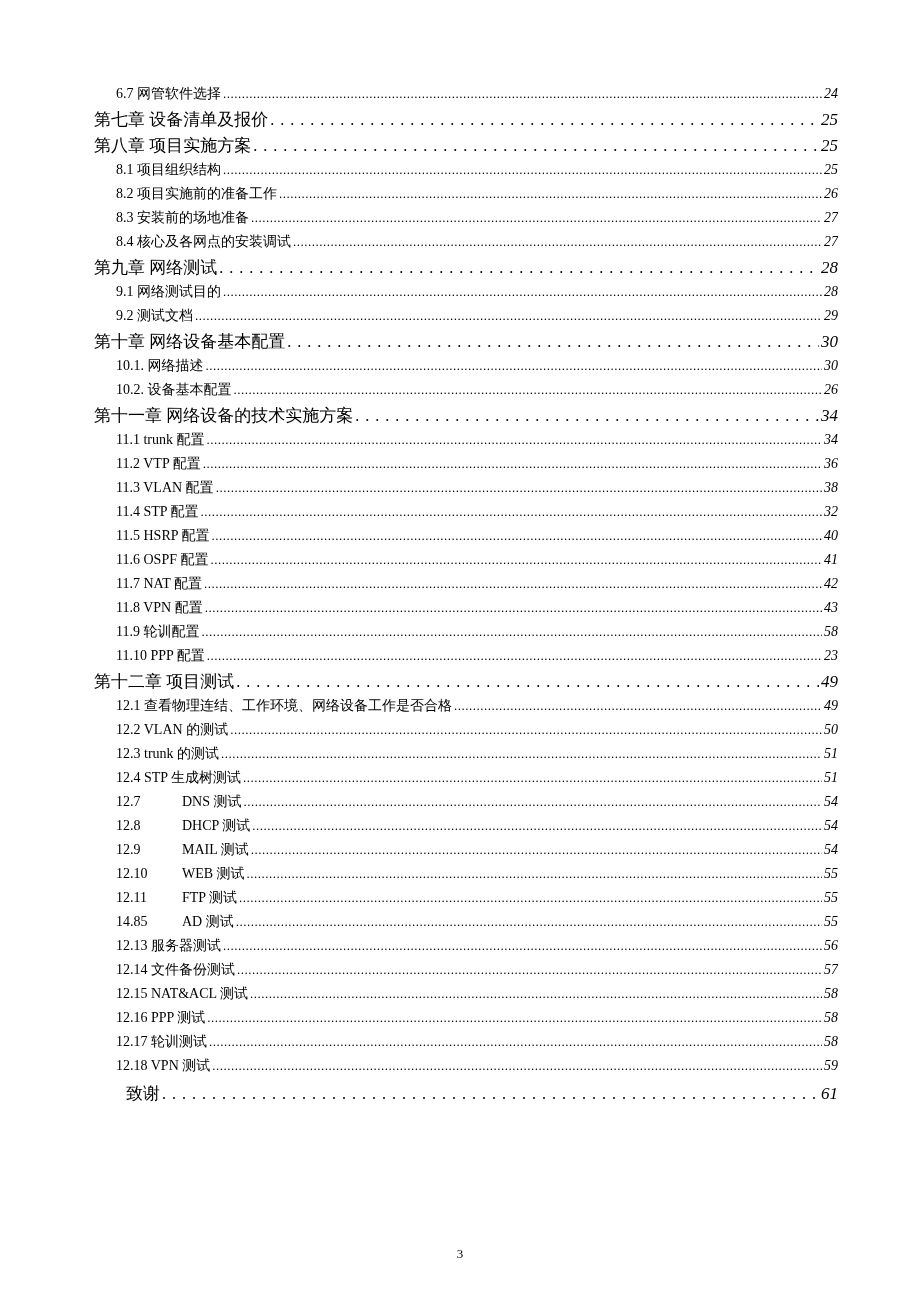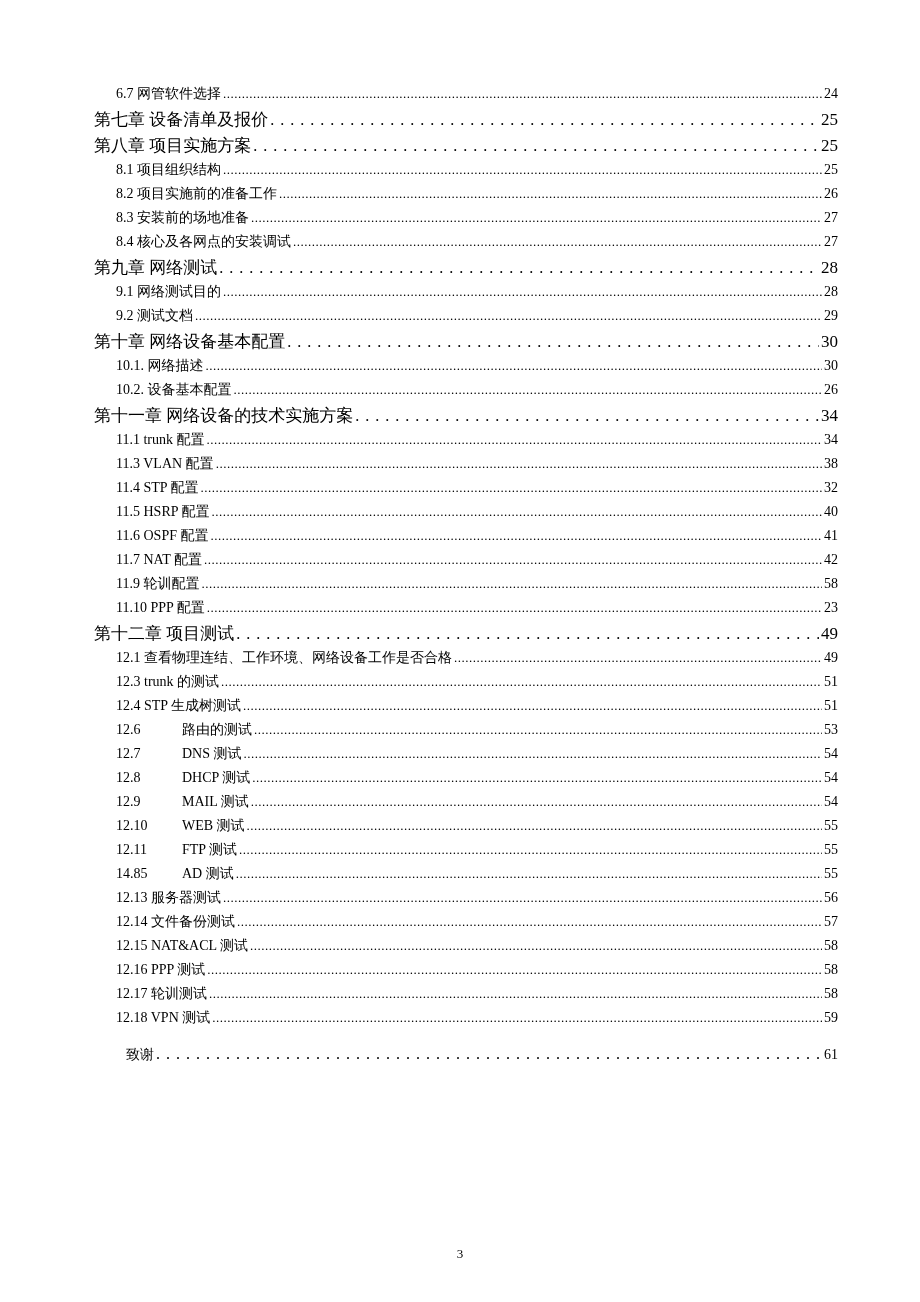--- a/index.html
+++ b/index.html
@@ -28,20 +28,21 @@
   }
   .toc-leader {
     flex: 1 1 auto;
     overflow: hidden;
     position: relative;
     margin: 0 2px;
   }
   .toc-page {
     flex: 0 0 auto;
     text-align: right;
+    font-style: italic;
   }
   .lvl1 {
     font-size: 17px;
     margin-left: 12px;
     line-height: 24px;
     margin-top: 2px;
   }
   .lvl1 .toc-leader::after {
     content: ". . . . . . . . . . . . . . . . . . . . . . . . . . . . . . . . . . . . . . . . . . . . . . . . . . . . . . . . . . . . . . . . . . . . . . . . . . . . . . . . . . . . . . . . . . . . . . . . . . . . . . . . . . . . . . . . . . . . . . . . . . . . . . . . . . . . . . . . . . . . . . . . . . . . . . . . . . . . . . . . . . . . . . . . . . . . ";
     letter-spacing: 1px;
@@ -53,24 +54,24 @@
     margin-left: 34px;
     line-height: 24px;
   }
   .lvl2 .toc-leader::after {
     content: "........................................................................................................................................................................................................................................................................................................................................................................................";
     letter-spacing: 0.5px;
     font-size: 13px;
   }
   .lvl2 .toc-page { font-size: 14px; }
   .ack {
-    font-size: 14px;
+    font-size: 17px;
     margin-left: 44px;
     line-height: 24px;
-    margin-top: 12px;
+    margin-top: 4px;
   }
   .ack .toc-leader::after {
     content: ". . . . . . . . . . . . . . . . . . . . . . . . . . . . . . . . . . . . . . . . . . . . . . . . . . . . . . . . . . . . . . . . . . . . . . . . . . . . . . . . . . . . . . . . . . . . . . . . . . . . . . . . . . . . . . . . . . . . . . . . . . . . . . . . . . . . . . . . . . . . . . . . . . . . . . . . . . . . . . . . . . . . . . . . . . . . ";
     letter-spacing: 1px;
     font-size: 16px;
   }
   .pad-num {
     display: inline-block;
     min-width: 66px;
   }
@@ -158,20 +159,25 @@
         <span class="toc-label">第十一章 网络设备的技术实施方案</span>
         <span class="toc-leader"></span>
         <span class="toc-page">34</span>
       </div>
       <div class="toc-line lvl2">
         <span class="toc-label">11.1 trunk 配置</span>
         <span class="toc-leader"></span>
         <span class="toc-page">34</span>
       </div>
       <div class="toc-line lvl2">
+        <span class="toc-label">11.2 VTP 配置</span>
+        <span class="toc-leader"></span>
+        <span class="toc-page">36</span>
+      </div>
+      <div class="toc-line lvl2">
         <span class="toc-label">11.3 VLAN 配置</span>
         <span class="toc-leader"></span>
         <span class="toc-page">38</span>
       </div>
       <div class="toc-line lvl2">
         <span class="toc-label">11.4 STP 配置</span>
         <span class="toc-leader"></span>
         <span class="toc-page">32</span>
       </div>
       <div class="toc-line lvl2">
@@ -183,53 +189,58 @@
         <span class="toc-label">11.6 OSPF 配置</span>
         <span class="toc-leader"></span>
         <span class="toc-page">41</span>
       </div>
       <div class="toc-line lvl2">
         <span class="toc-label">11.7 NAT 配置</span>
         <span class="toc-leader"></span>
         <span class="toc-page">42</span>
       </div>
       <div class="toc-line lvl2">
+        <span class="toc-label">11.8 VPN 配置</span>
+        <span class="toc-leader"></span>
+        <span class="toc-page">43</span>
+      </div>
+      <div class="toc-line lvl2">
         <span class="toc-label">11.9 轮训配置</span>
         <span class="toc-leader"></span>
         <span class="toc-page">58</span>
       </div>
       <div class="toc-line lvl2">
         <span class="toc-label">11.10 PPP 配置</span>
         <span class="toc-leader"></span>
         <span class="toc-page">23</span>
       </div>
       <div class="toc-line lvl1">
         <span class="toc-label">第十二章 项目测试</span>
         <span class="toc-leader"></span>
         <span class="toc-page">49</span>
       </div>
       <div class="toc-line lvl2">
         <span class="toc-label">12.1 查看物理连结、工作环境、网络设备工作是否合格</span>
         <span class="toc-leader"></span>
         <span class="toc-page">49</span>
       </div>
       <div class="toc-line lvl2">
+        <span class="toc-label">12.2 VLAN 的测试</span>
+        <span class="toc-leader"></span>
+        <span class="toc-page">50</span>
+      </div>
+      <div class="toc-line lvl2">
         <span class="toc-label">12.3 trunk 的测试</span>
         <span class="toc-leader"></span>
         <span class="toc-page">51</span>
       </div>
       <div class="toc-line lvl2">
         <span class="toc-label">12.4 STP 生成树测试</span>
         <span class="toc-leader"></span>
         <span class="toc-page">51</span>
-      </div>
-      <div class="toc-line lvl2">
-        <span class="toc-label"><span class="pad-num">12.6</span><span>路由的测试</span></span>
-        <span class="toc-leader"></span>
-        <span class="toc-page">53</span>
       </div>
       <div class="toc-line lvl2">
         <span class="toc-label"><span class="pad-num">12.7</span><span>DNS 测试</span></span>
         <span class="toc-leader"></span>
         <span class="toc-page">54</span>
       </div>
       <div class="toc-line lvl2">
         <span class="toc-label"><span class="pad-num">12.8</span><span>DHCP 测试</span></span>
         <span class="toc-leader"></span>
         <span class="toc-page">54</span>

